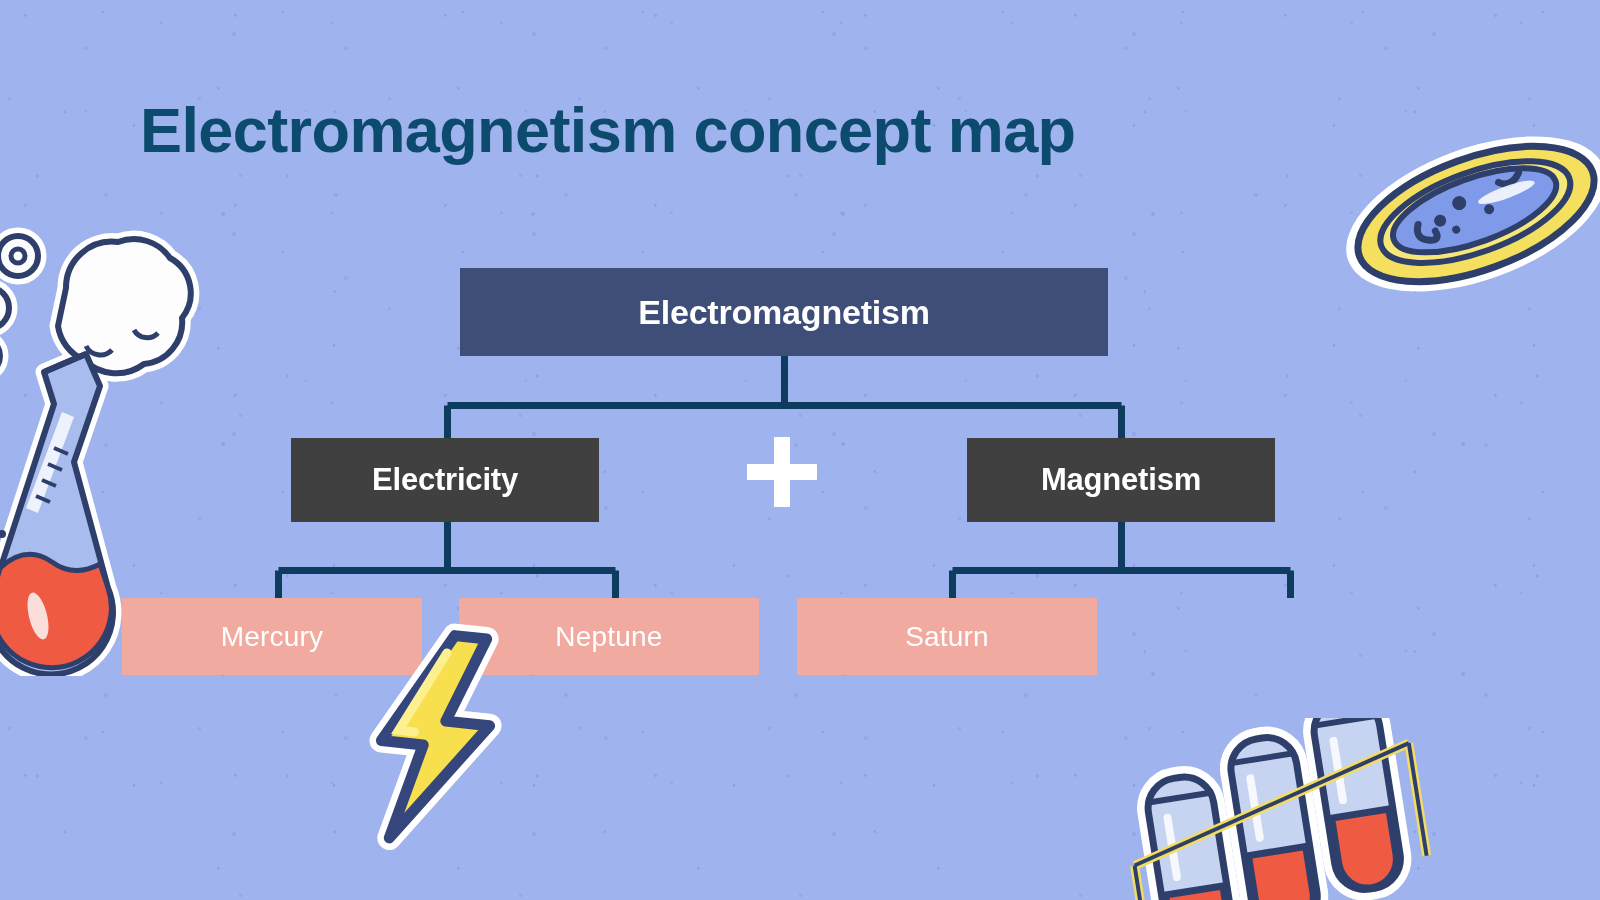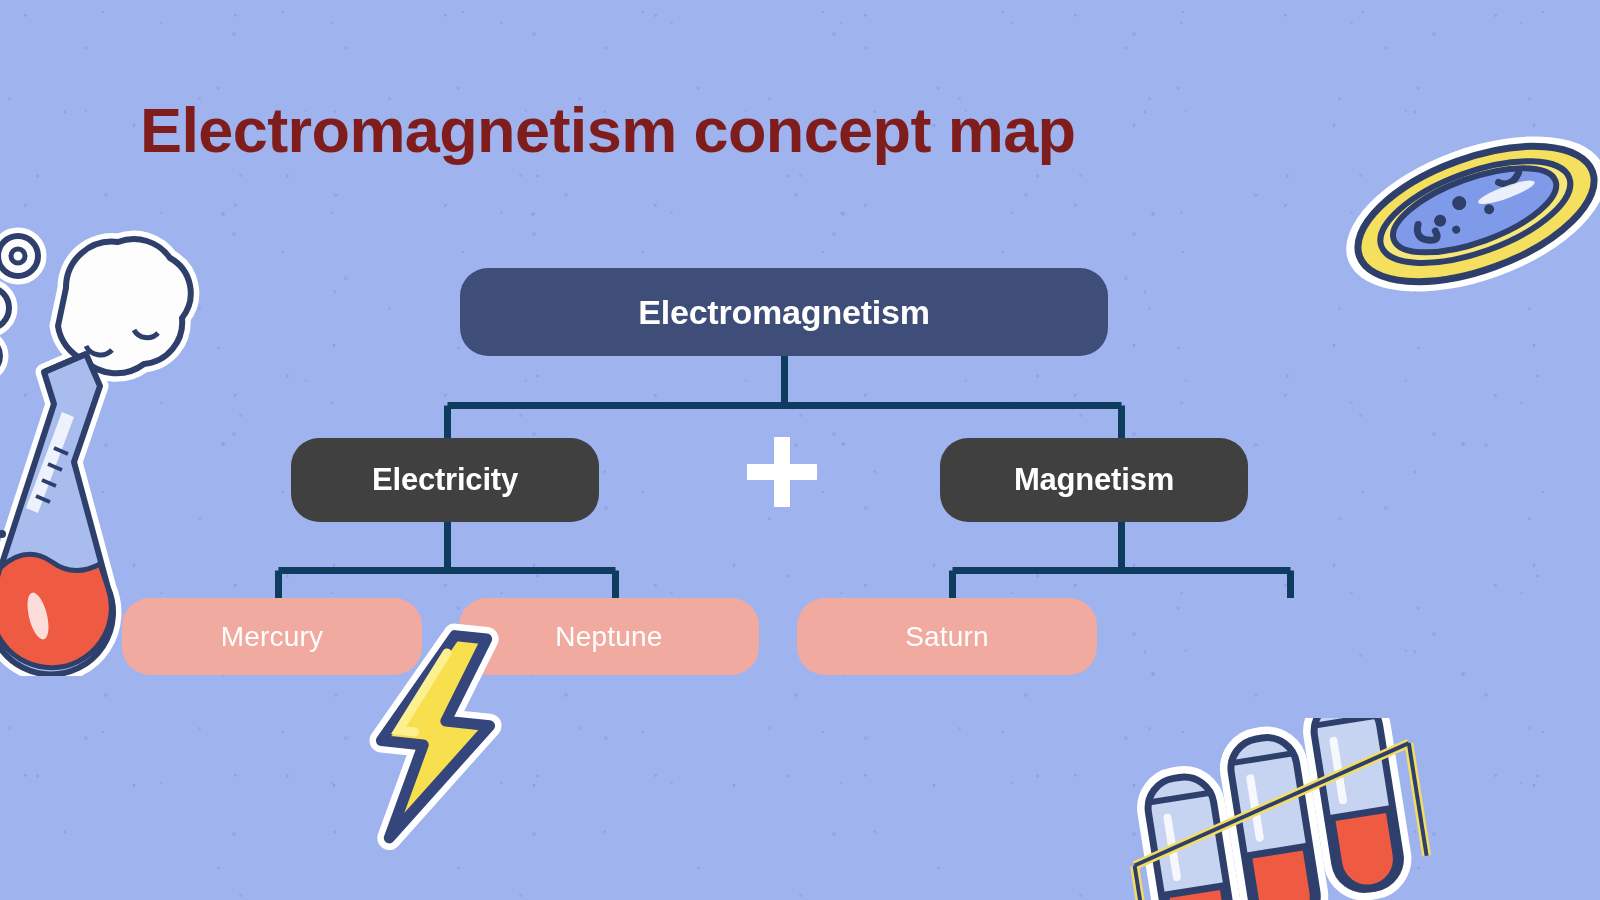--- a/index.html
+++ b/index.html
@@ -52,42 +52,41 @@
 
   
   #title {
     position: absolute;
     left: 140px;
     top: 96px;
     width: 1200px;
     font-size: 63px;
     font-weight: 700;
     letter-spacing: -0.6px;
-    color: #7f1d1d;
+    color: #0c4a6e;
     line-height: 1.08;
     white-space: nowrap;
   }
 
   
   #connectors {
     position: absolute;
     inset: 0;
     pointer-events: none;
   }
 
   
   .node {
     position: absolute;
     display: flex;
     align-items: center;
     justify-content: center;
     box-sizing: border-box;
     color: #ffffff;
     text-align: center;
-    border-radius: 28px;
   }
   .node-root {
     left: 460px;
     top: 268px;
     width: 648px;
     height: 88px;
     background: #3e4e78;
     font-size: 34px;
     font-weight: 700;
     letter-spacing: -0.2px;
@@ -95,21 +94,21 @@
   .node-branch {
     top: 438px;
     width: 308px;
     height: 84px;
     background: #404040;
     font-size: 31px;
     font-weight: 700;
     letter-spacing: -0.2px;
   }
   .node-branch.left  { left: 291px; }
-  .node-branch.right { left: 940px; }
+  .node-branch.right { left: 967px; }
 
   .node-leaf {
     top: 598px;
     width: 300px;
     height: 77px;
     background: #f1aaa0;
     font-size: 28px;
     font-weight: 400;
     letter-spacing: 0.2px;
   }

